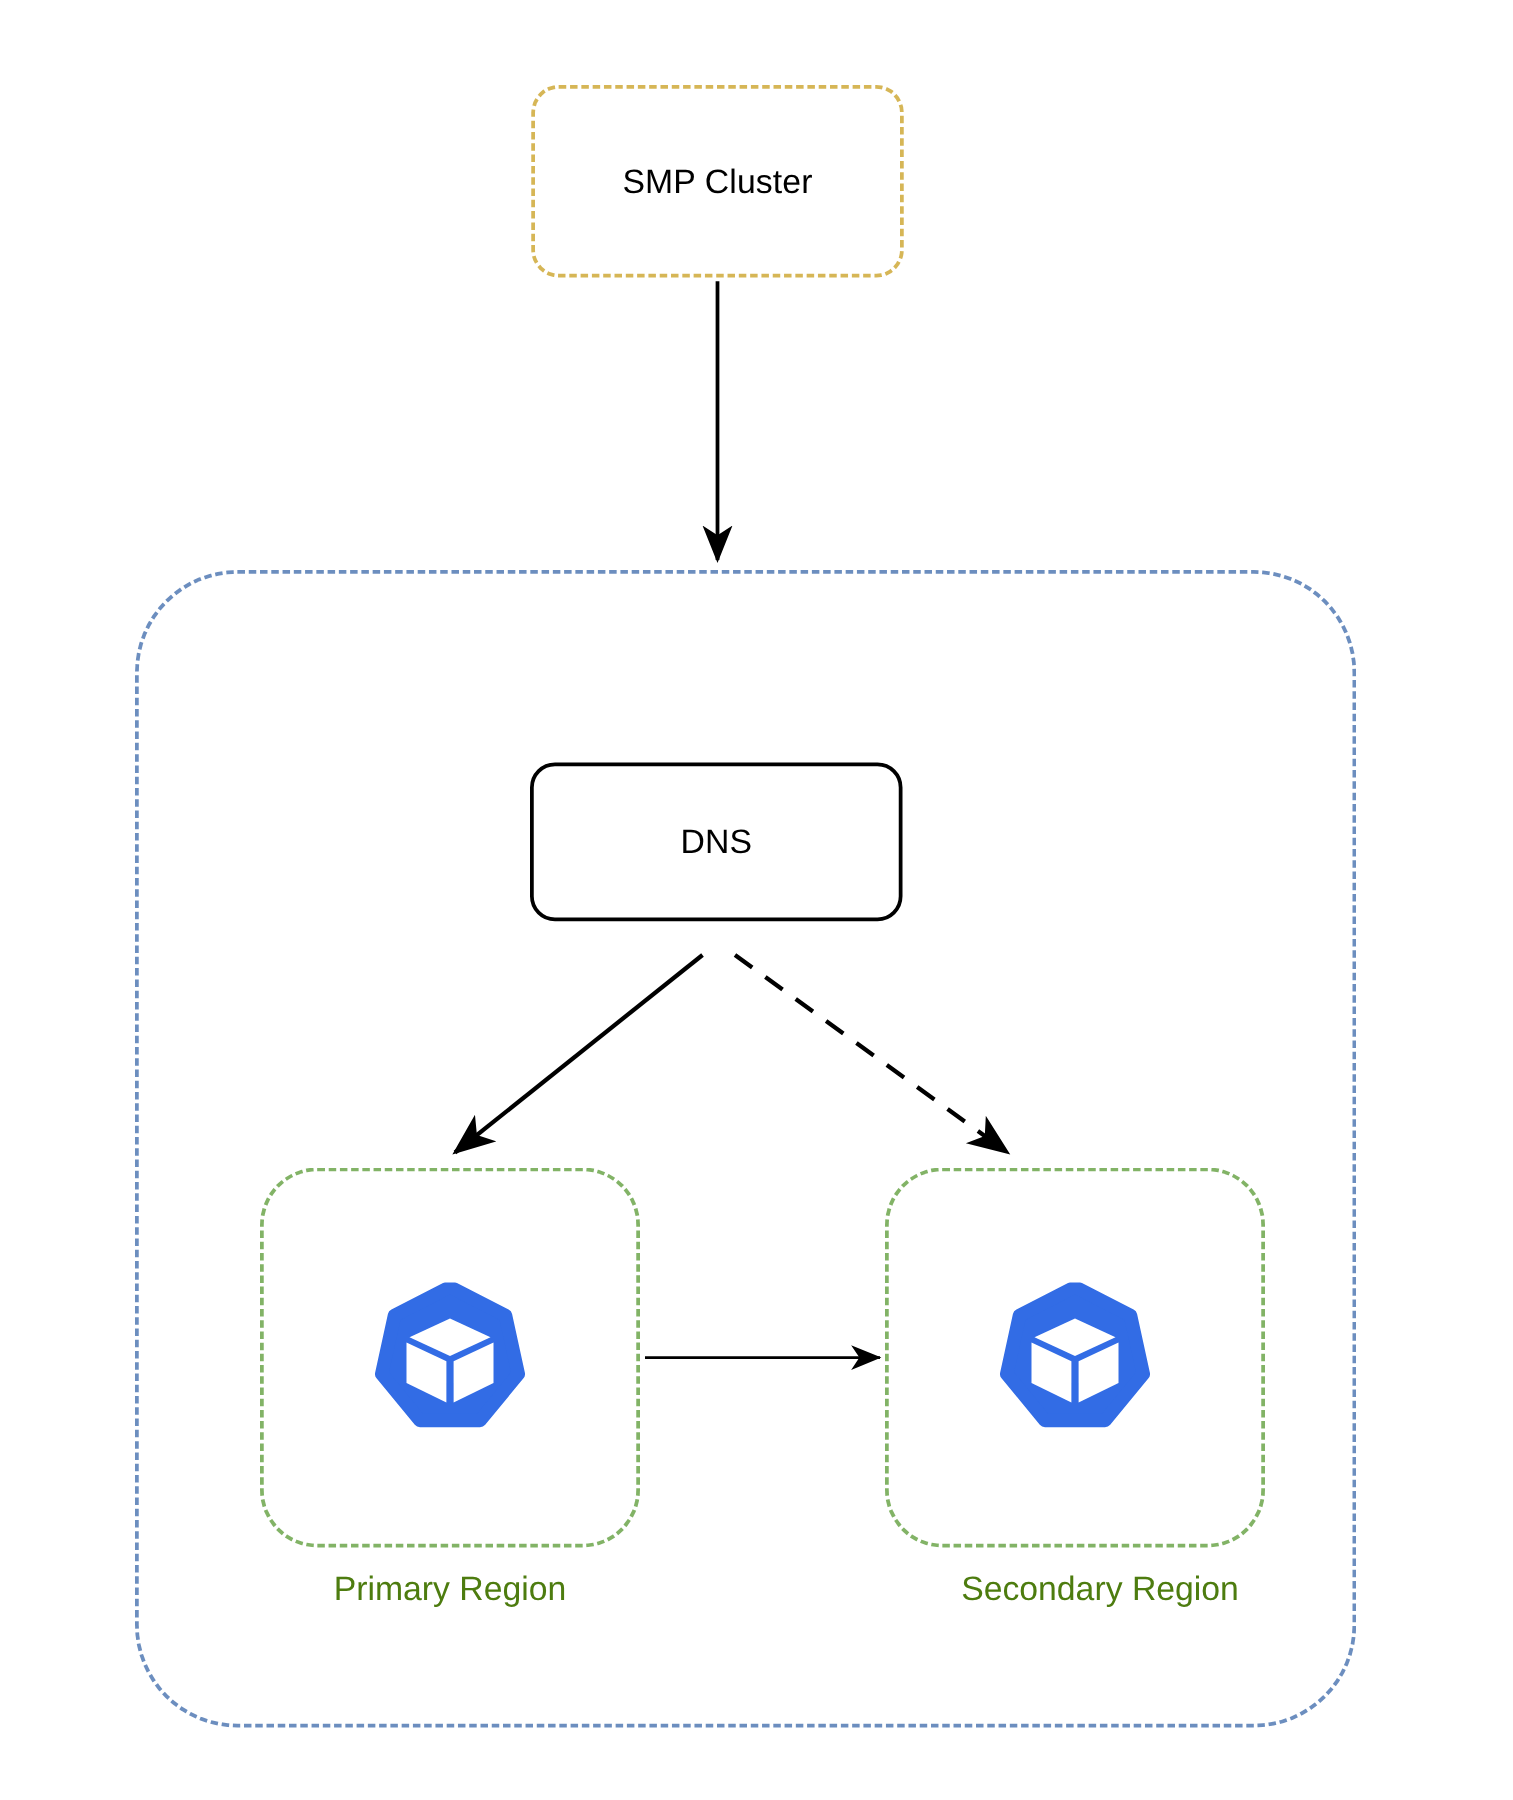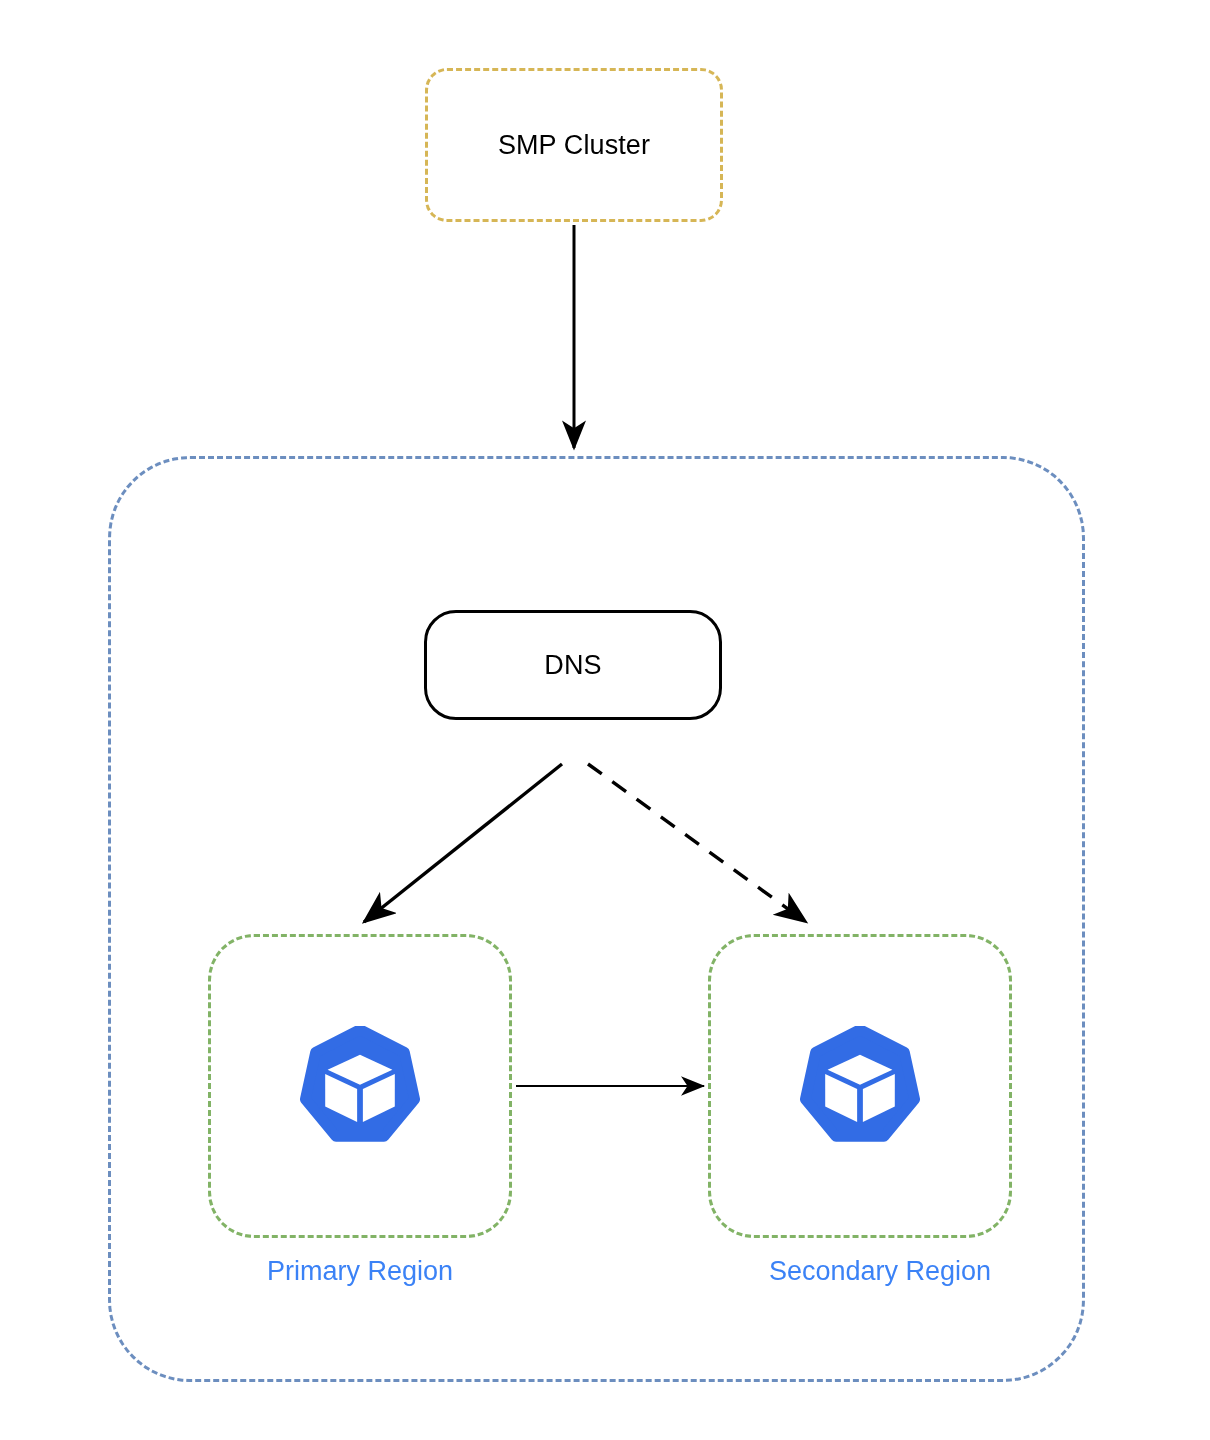--- a/index.html
+++ b/index.html
@@ -63,23 +63,23 @@
     box-sizing: border-box;
     border: 3px dashed #6c8ebf;
     border-radius: 82px;
     background: transparent;
   }
   
   #dns-box {
     left: 424px;
     top: 574px;
     width: 298px;
-    height: 110px;
+    height: 127px;
     border: 3px solid #000000;
-    border-radius: 32px;
+    border-radius: 20px;
   }
   
   .region-box {
     position: absolute;
     box-sizing: border-box;
     width: 304px;
     height: 304px;
     border: 3px dashed #82b366;
     border-radius: 46px;
     background: transparent;
@@ -88,21 +88,21 @@
     justify-content: center;
   }
   #region-primary { left: 208px; top: 898px; }
   #region-secondary { left: 708px; top: 898px; }
 
   .region-caption {
     position: absolute;
     width: 340px;
     text-align: center;
     font-size: 27px;
-    color: #3b82f6;
+    color: #4d7c0f;
     white-space: nowrap;
   }
   #caption-primary { left: 190px; top: 1220px; }
   #caption-secondary { left: 710px; top: 1220px; }
 
   .k8s-logo {
     width: 120px;
     height: 120px;
     display: block;
   }

